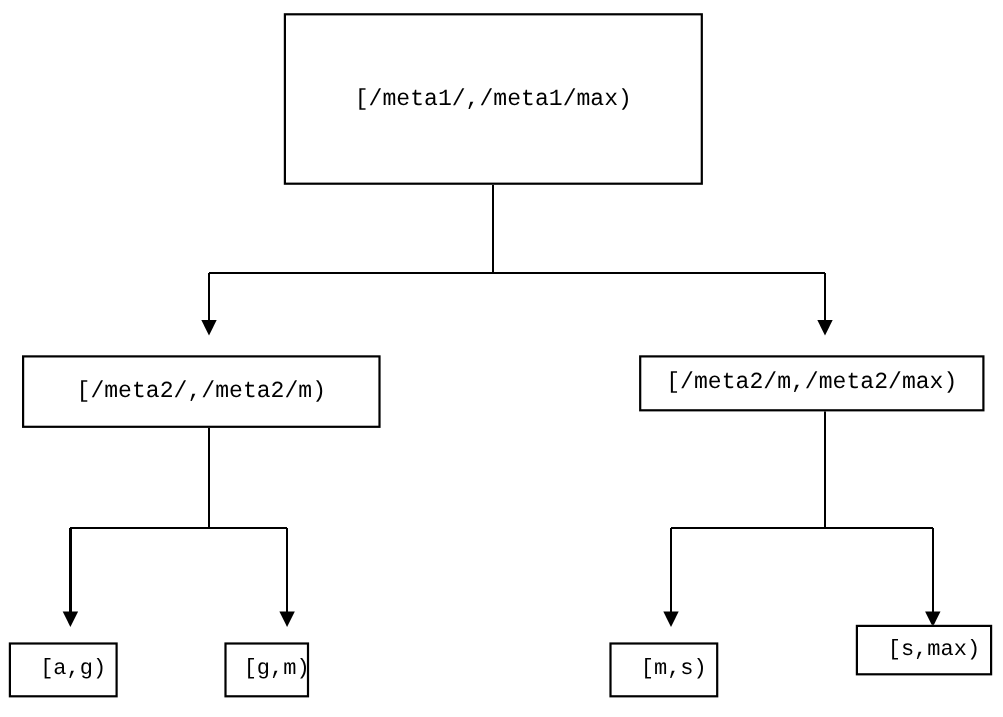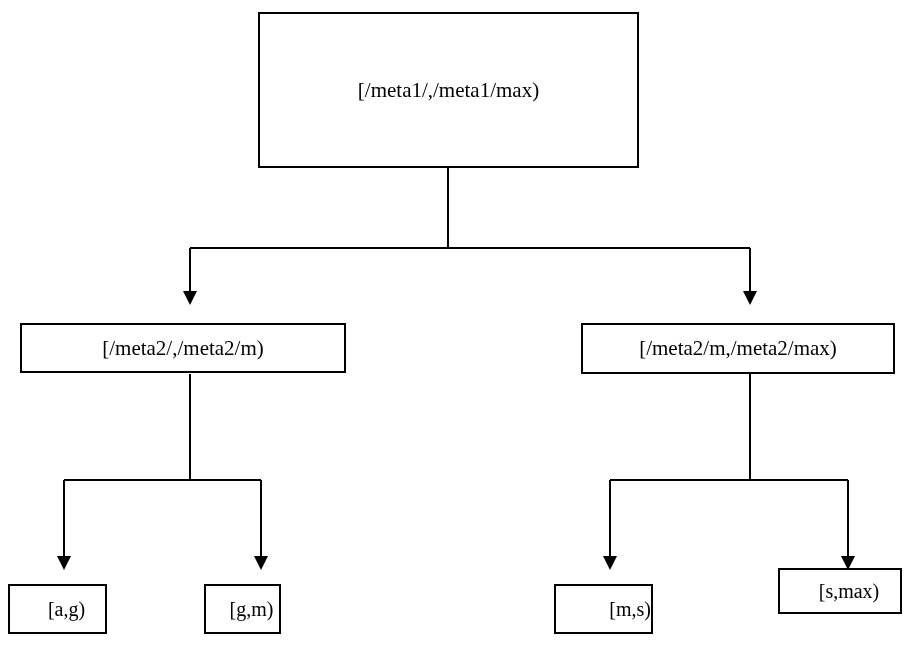--- a/index.html
+++ b/index.html
@@ -6,21 +6,21 @@
     margin: 0;
     padding: 0;
     background: #ffffff;
   }
   #canvas {
     position: relative;
     width: 912px;
     height: 652px;
     background: #ffffff;
     overflow: hidden;
-    font-family: Liberation Serif, serif;
+    font-family: Liberation Mono, monospace;
   }
   #edges {
     position: absolute;
     left: 0;
     top: 0;
     width: 912px;
     height: 652px;
     pointer-events: none;
   }
   .node {
@@ -73,37 +73,37 @@
       <polygon points="254,556 268,556 261,570"></polygon>
       <polygon points="603,556 617,556 610,570"></polygon>
       <polygon points="841,556 855,556 848,570"></polygon>
     </g>
   </svg>
 
   <div class="node level-root" style="left:258px; top:12px; width:381px; height:156px;">
     <span class="node-label">[/meta1/,/meta1/max)</span>
   </div>
 
-  <div class="node level-mid" style="left:20px; top:323px; width:326px; height:50px;">
+  <div class="node level-mid" style="left:20px; top:323px; width:326px; height:66px;">
     <span class="node-label">[/meta2/,/meta2/m)</span>
   </div>
 
   <div class="node level-mid" style="left:581px; top:323px; width:314px; height:51px;">
     <span class="node-label">[/meta2/m,/meta2/max)</span>
   </div>
 
   <div class="node level-leaf" style="left:8px; top:584px; width:99px; height:50px;">
     <span class="node-label">[a,g)</span>
   </div>
 
   <div class="node level-leaf" style="left:204px; top:584px; width:77px; height:50px;">
     <span class="node-label">[g,m)</span>
   </div>
 
-  <div class="node level-leaf" style="left:554px; top:584px; width:99px; height:50px;justify-content:flex-end;">
+  <div class="node level-leaf" style="left:554px; top:584px; width:99px; height:50px;">
     <span class="node-label">[m,s)</span>
   </div>
 
   <div class="node level-leaf" style="left:778px; top:568px; width:124px; height:46px;">
     <span class="node-label">[s,max)</span>
   </div>
 
 </div>
 
 </body></html>

